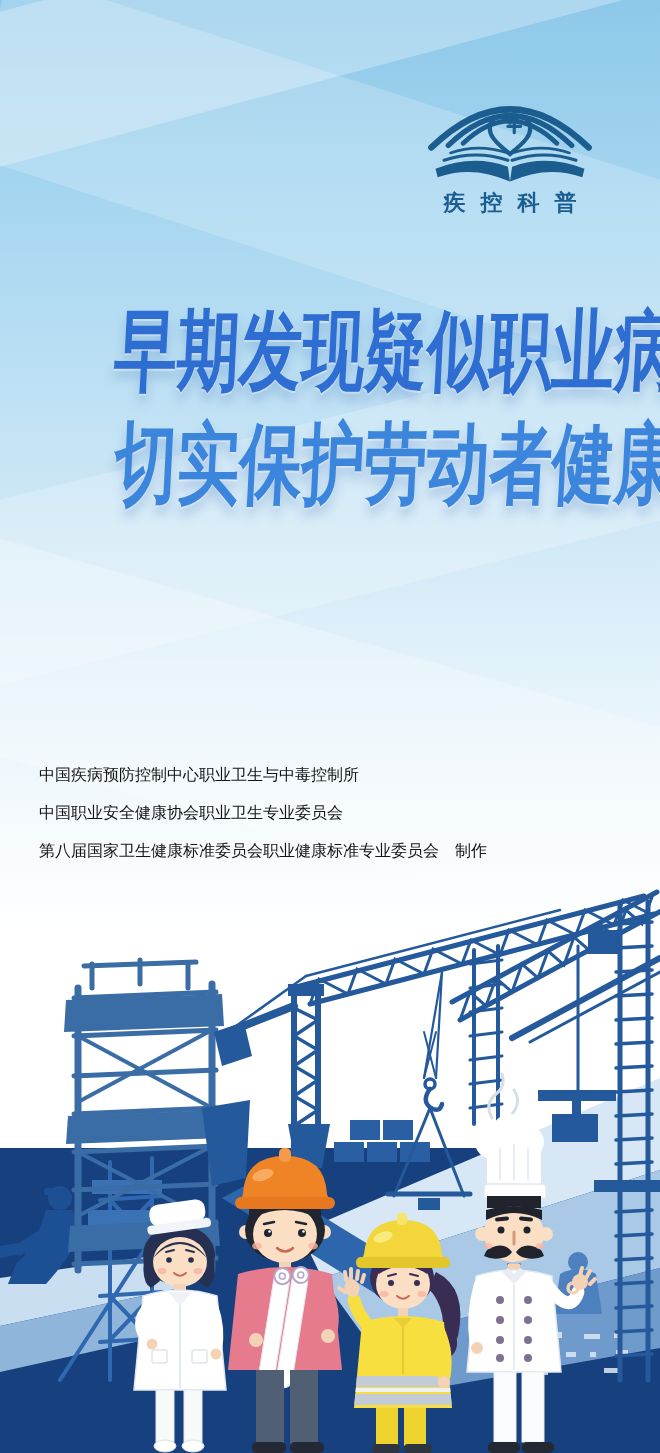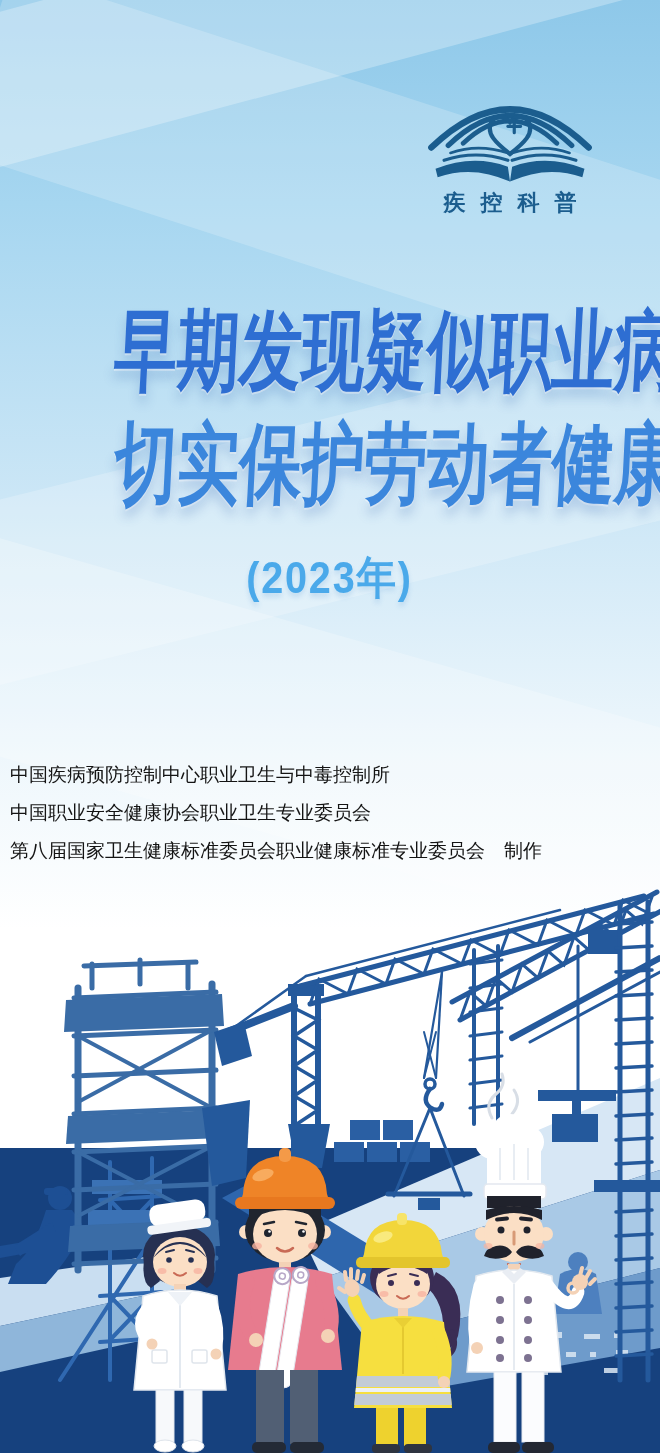--- a/index.html
+++ b/index.html
@@ -18,21 +18,21 @@
   .logo-text{margin-top:-4px;font-size:22px;font-weight:bold;color:#1b5d8e;letter-spacing:15px;padding-left:15px;white-space:nowrap;text-align:center;}
   .title{position:absolute;top:294px;left:0;right:0;text-align:center;}
   .title-line{display:block;font-weight:bold;font-size:88px;line-height:113px;white-space:nowrap;}
   .title-line > span{display:inline-block;transform:scaleX(.71) skewX(-4deg);
     text-shadow:0 9px 12px rgba(44,94,176,.25),0 2px 0 rgba(255,255,255,.55);}
   .tl1{color:#2e6ed2;}
   .tl2{color:#3b86dc;}
   .year{position:absolute;top:548px;left:0;right:0;text-align:center;}
   .year > span{display:inline-block;font-size:45px;font-weight:bold;color:#4aa9ea;transform:scaleX(.88);letter-spacing:2px;
     text-shadow:0 4px 6px rgba(70,140,210,.2);}
-  .credits{position:absolute;left:10px;top:756px;font-size:19px;line-height:38px;color:#141414;}
+  .credits{position:absolute;left:39px;top:756px;font-size:16px;line-height:38px;color:#141414;}
   .scene{position:absolute;left:0;top:880px;width:660px;height:573px;}
 </style>
 </head>
 <body>
 
 <div class="poster">
 
   <div class="bg-stripes">
     <div class="stripe s1"></div>
     <div class="stripe s2"></div>
@@ -59,23 +59,20 @@
       </g>
     </svg>
     <div class="logo-text">疾控科普</div>
   </div>
 
   <div class="title">
     <span class="title-line tl1"><span>早期发现疑似职业病</span></span>
     <span class="title-line tl2"><span>切实保护劳动者健康</span></span>
   </div>
 
-  <div class="year">
-    <span>(2023年)</span>
-  </div>
 
   <div class="credits">
     <div>中国疾病预防控制中心职业卫生与中毒控制所</div>
     <div>中国职业安全健康协会职业卫生专业委员会</div>
     <div>第八届国家卫生健康标准委员会职业健康标准专业委员会　制作</div>
   </div>
 
   <svg class="scene" viewBox="0 0 660 573">
     <defs>
       <clipPath id="jacketClip">

